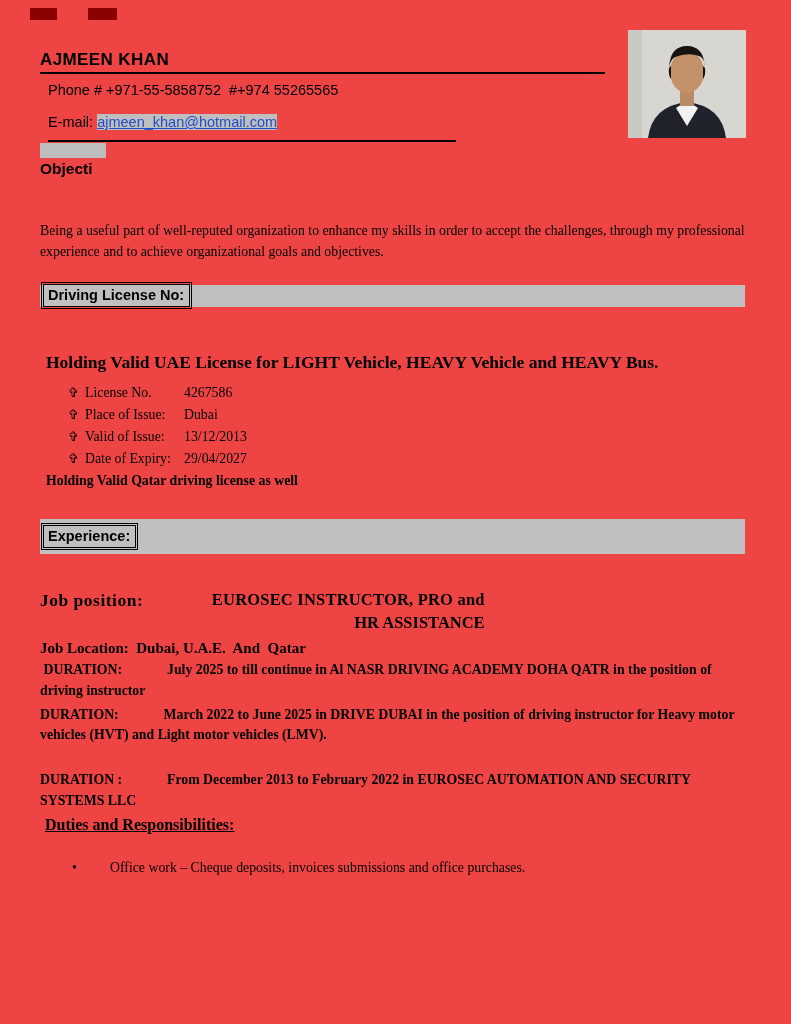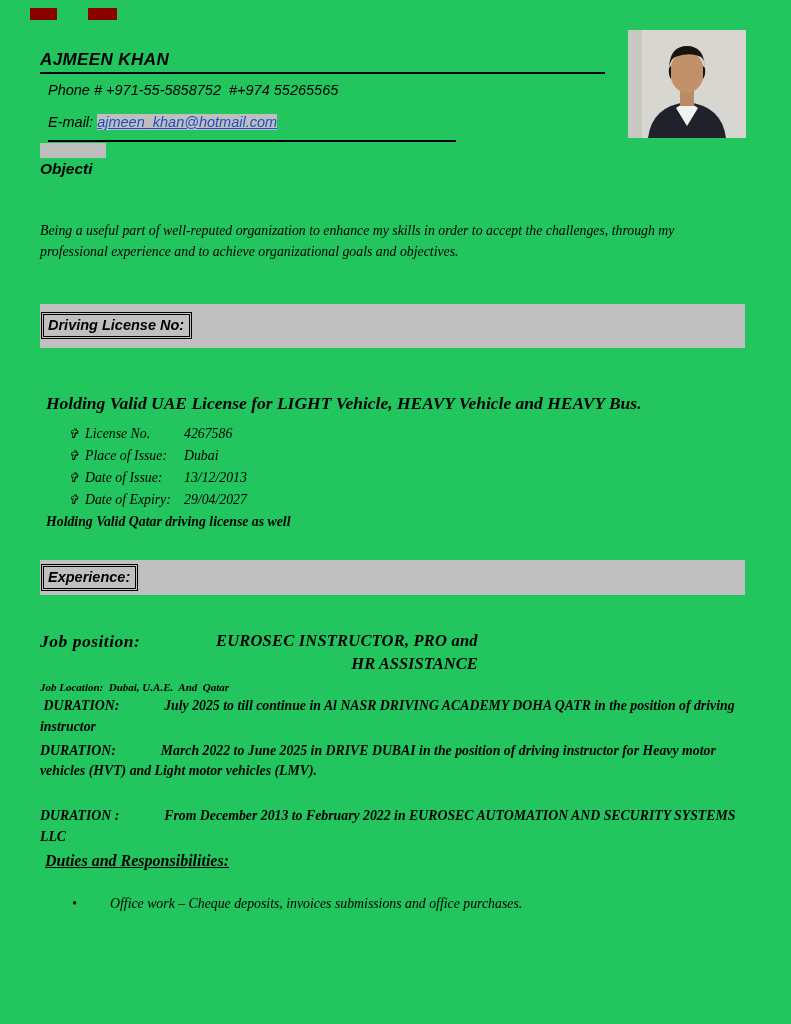--- a/index.html
+++ b/index.html
@@ -1,25 +1,24 @@
 <!DOCTYPE html>
 <html><head>
 <meta charset="utf-8">
 <style>
   html,body { margin:0; padding:0; }
   body { background:#e8e8e8; }
   .page {
     position:relative;
     width:791px; height:1024px;
     margin:0 auto;
-    background:#22c55e;
+    background:#ef4444;
     overflow:hidden;
     font-family:"Liberation Serif", serif;
     color:#000;
-    font-style:italic;
   }
   
   .red-bar { position:absolute; top:8px; height:12px; background:#8b0000; }
   .red-bar.b1 { left:30px; width:27px; }
   .red-bar.b2 { left:88px; width:29px; }
 
   
   .photo {
     position:absolute; left:628px; top:30px; width:118px; height:108px;
     background:#d9d9d4; overflow:hidden;
@@ -54,21 +53,21 @@
   .objective-label {
     font-family:"Liberation Sans", sans-serif;
     font-weight:bold; font-size:15.5px; margin-top:2px;
   }
 
   .objective-text {
     margin-top:42px; font-size:13.8px; line-height:1.55; max-width:705px;
   }
 
   .section-bar {
-    margin-top:41px; height:44px; background:#c0c0c0;
+    margin-top:22px; height:22px; background:#c0c0c0;
     display:flex; align-items:center;
   }
   .section-title {
     font-family:"Liberation Sans", sans-serif;
     font-weight:bold; font-size:14.5px;
     border:1px solid #000; outline:1px solid #000; outline-offset:1px;
     padding:2px 5px 3px 4px; margin-left:3px;
     background:#c0c0c0;
   }
   .section-bar.exp { margin-top:30px; height:35px; }
@@ -82,21 +81,21 @@
   .lic-glyph { display:inline-block; width:17px; font-size:13px; }
   .lic-label { display:inline-block; min-width:99px; }
   .lic-note { font-weight:bold; font-size:13.8px; margin-top:3px; padding-left:6px; }
 
   .jobpos { margin-top:36px; display:flex;text-align:right; }
   .jobpos-label { font-weight:bold; font-size:17.5px; letter-spacing:.5px; }
   .jobpos-lines { margin-left:56px; }
   .jobpos-l1 { font-weight:bold; font-size:16.5px; letter-spacing:.2px; }
   .jobpos-l2 { font-weight:bold; font-size:16.5px; margin-left:155px; margin-top:3px; }
 
-  .job-location { font-weight:bold; font-size:11px; margin-top:7px; white-space:pre-wrap; }
+  .job-location { font-weight:bold; font-size:15px; margin-top:7px; white-space:pre-wrap; }
 
   .duration {
     font-weight:bold; font-size:13.8px; line-height:1.5;
     white-space:pre-wrap; margin-top:3px; max-width:705px;
   }
   .duration.gap { margin-top:24px; }
 
   .duties-heading {
     font-weight:bold; font-size:16px; text-decoration:underline;
     margin-top:4px; padding-left:5px;
@@ -151,21 +150,21 @@
     <div class="license-heading">Holding Valid UAE License for LIGHT Vehicle, HEAVY Vehicle and HEAVY Bus.</div>
 
     <div class="lic-list">
       <div class="lic-item">
         <span class="lic-glyph">✞</span><span class="lic-label">License No.</span><span>4267586</span>
       </div>
       <div class="lic-item">
         <span class="lic-glyph">✞</span><span class="lic-label">Place of Issue:</span><span>Dubai</span>
       </div>
       <div class="lic-item">
-        <span class="lic-glyph">✞</span><span class="lic-label">Date of Issue:</span><span>13/12/2013</span>
+        <span class="lic-glyph">✞</span><span class="lic-label">Valid of Issue:</span><span>13/12/2013</span>
       </div>
       <div class="lic-item">
         <span class="lic-glyph">✞</span><span class="lic-label">Date of Expiry:</span><span>29/04/2027</span>
       </div>
     </div>
 
     <div class="lic-note">Holding Valid Qatar driving license as well</div>
 
     <div class="section-bar exp">
       <span class="section-title">Experience:</span>

